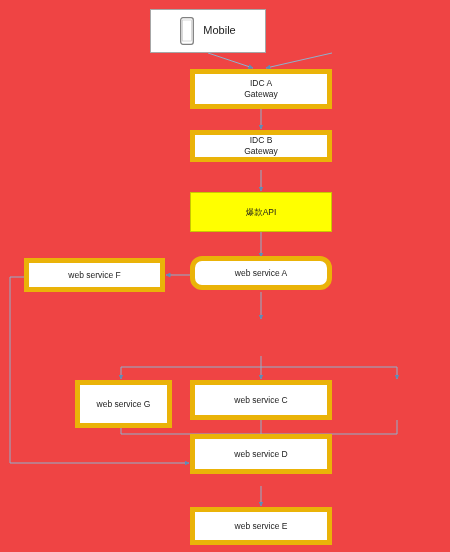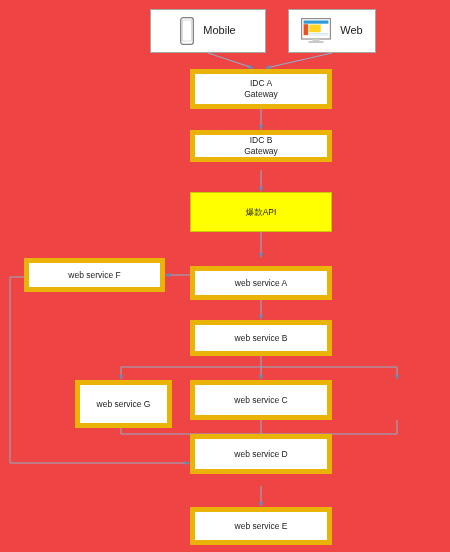--- a/index.html
+++ b/index.html
@@ -121,64 +121,43 @@
       <span class="icon-box">
         <svg width="14" height="28" viewBox="0 0 14 28" xmlns="http://www.w3.org/2000/svg">
           <rect x="0.7" y="0.7" width="12.6" height="26.6" rx="2.2" ry="2.2" fill="#ffffff" stroke="#808080" stroke-width="1.3"></rect>
           <rect x="2.6" y="3" width="8.8" height="21" fill="#ffffff" stroke="#c9c9c9" stroke-width="0.7"></rect>
         </svg>
       </span>
       <span class="client-text">Mobile</span>
     </span>
   </div>
 
-  <div class="node node-gray" style="left:288px; top:9px; width:88px; height:44px;">
-    <span class="client-inner">
-      <span class="icon-box">
-        <svg width="30" height="26" viewBox="0 0 30 26" xmlns="http://www.w3.org/2000/svg">
-          <rect x="0.6" y="0.6" width="28.8" height="20.4" fill="#ffffff" stroke="#8f8f8f" stroke-width="1.2"></rect>
-          <rect x="2.6" y="2.5" width="24.8" height="3.2" fill="#2e9bd6"></rect>
-          <rect x="2.6" y="6.2" width="4.6" height="11" fill="#e8541e"></rect>
-          <rect x="8.2" y="6.6" width="11.5" height="7.6" fill="#ffd320"></rect>
-          <rect x="8.2" y="15" width="19.2" height="0.9" fill="#cfe4f2"></rect>
-          <rect x="8.2" y="16.6" width="19.2" height="0.9" fill="#cfe4f2"></rect>
-          <rect x="20.6" y="6.6" width="6.8" height="7.6" fill="#ffffff"></rect>
-          <rect x="11.5" y="21" width="7" height="2.4" fill="#d0d0d0"></rect>
-          <rect x="7.5" y="23.2" width="15" height="1.6" fill="#bdbdbd"></rect>
-        </svg>
-      </span>
-      <span class="client-text">Web</span>
-    </span>
-  </div>
 
   <div class="node node-green" style="left:190px; top:69px; width:142px; height:40px;">
     <span class="node-label">IDC A
 Gateway</span>
   </div>
 
   <div class="node node-green" style="left:190px; top:130px; width:142px; height:32px;">
     <span class="node-label">IDC B
 Gateway</span>
   </div>
 
   <div class="node node-green" style="left:24px; top:258px; width:141px; height:34px;">
     <span class="node-label">web service F</span>
   </div>
 
   <div class="node node-yellow" style="left:190px; top:192px; width:142px; height:40px;">
     <span class="node-label">爆款API</span>
   </div>
 
-  <div class="node node-green" style="left:190px; top:266px; width:142px; height:34px;">
+  <div class="node node-green" style="left:190px; top:256px; width:142px; height:34px;border-radius:12px;">
     <span class="node-label">web service A</span>
   </div>
 
-  <div class="node node-green" style="left:190px; top:320px; width:142px; height:36px;">
-    <span class="node-label">web service B</span>
-  </div>
 
   <div class="node node-green" style="left:75px; top:380px; width:97px; height:48px;">
     <span class="node-label">web service G</span>
   </div>
 
   <div class="node node-green" style="left:190px; top:380px; width:142px; height:40px;">
     <span class="node-label">web service C</span>
   </div>
 
 

